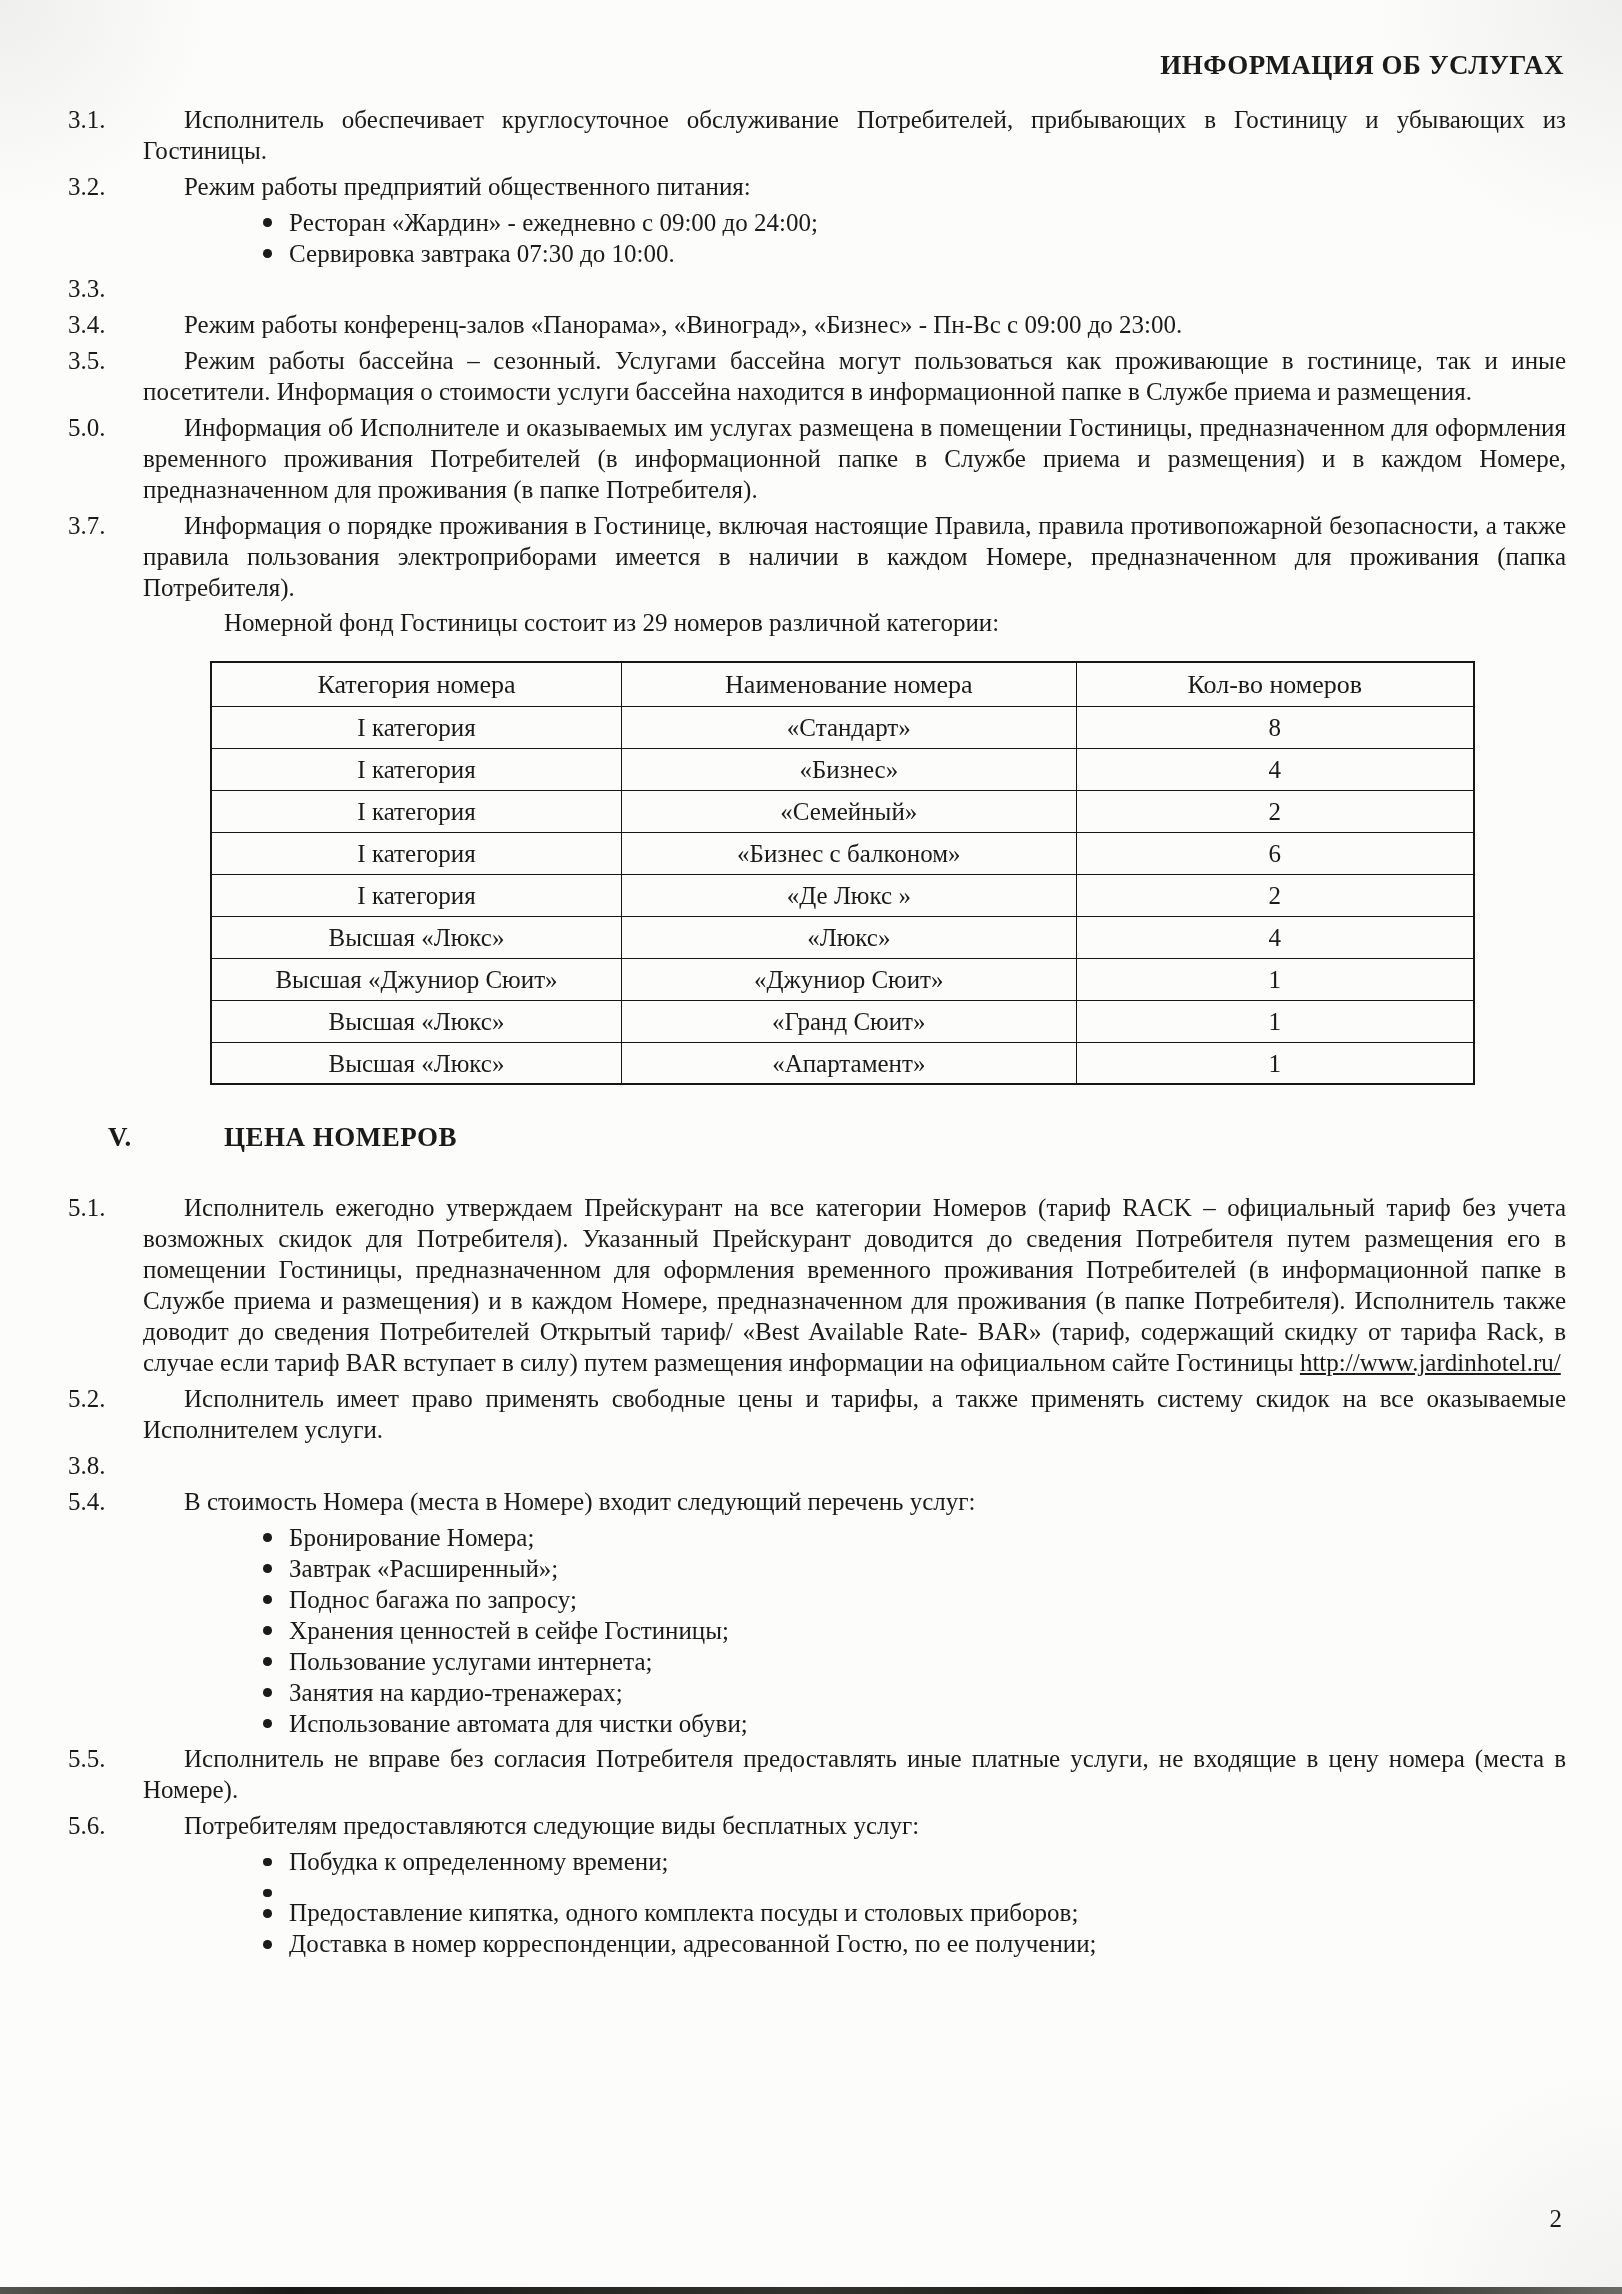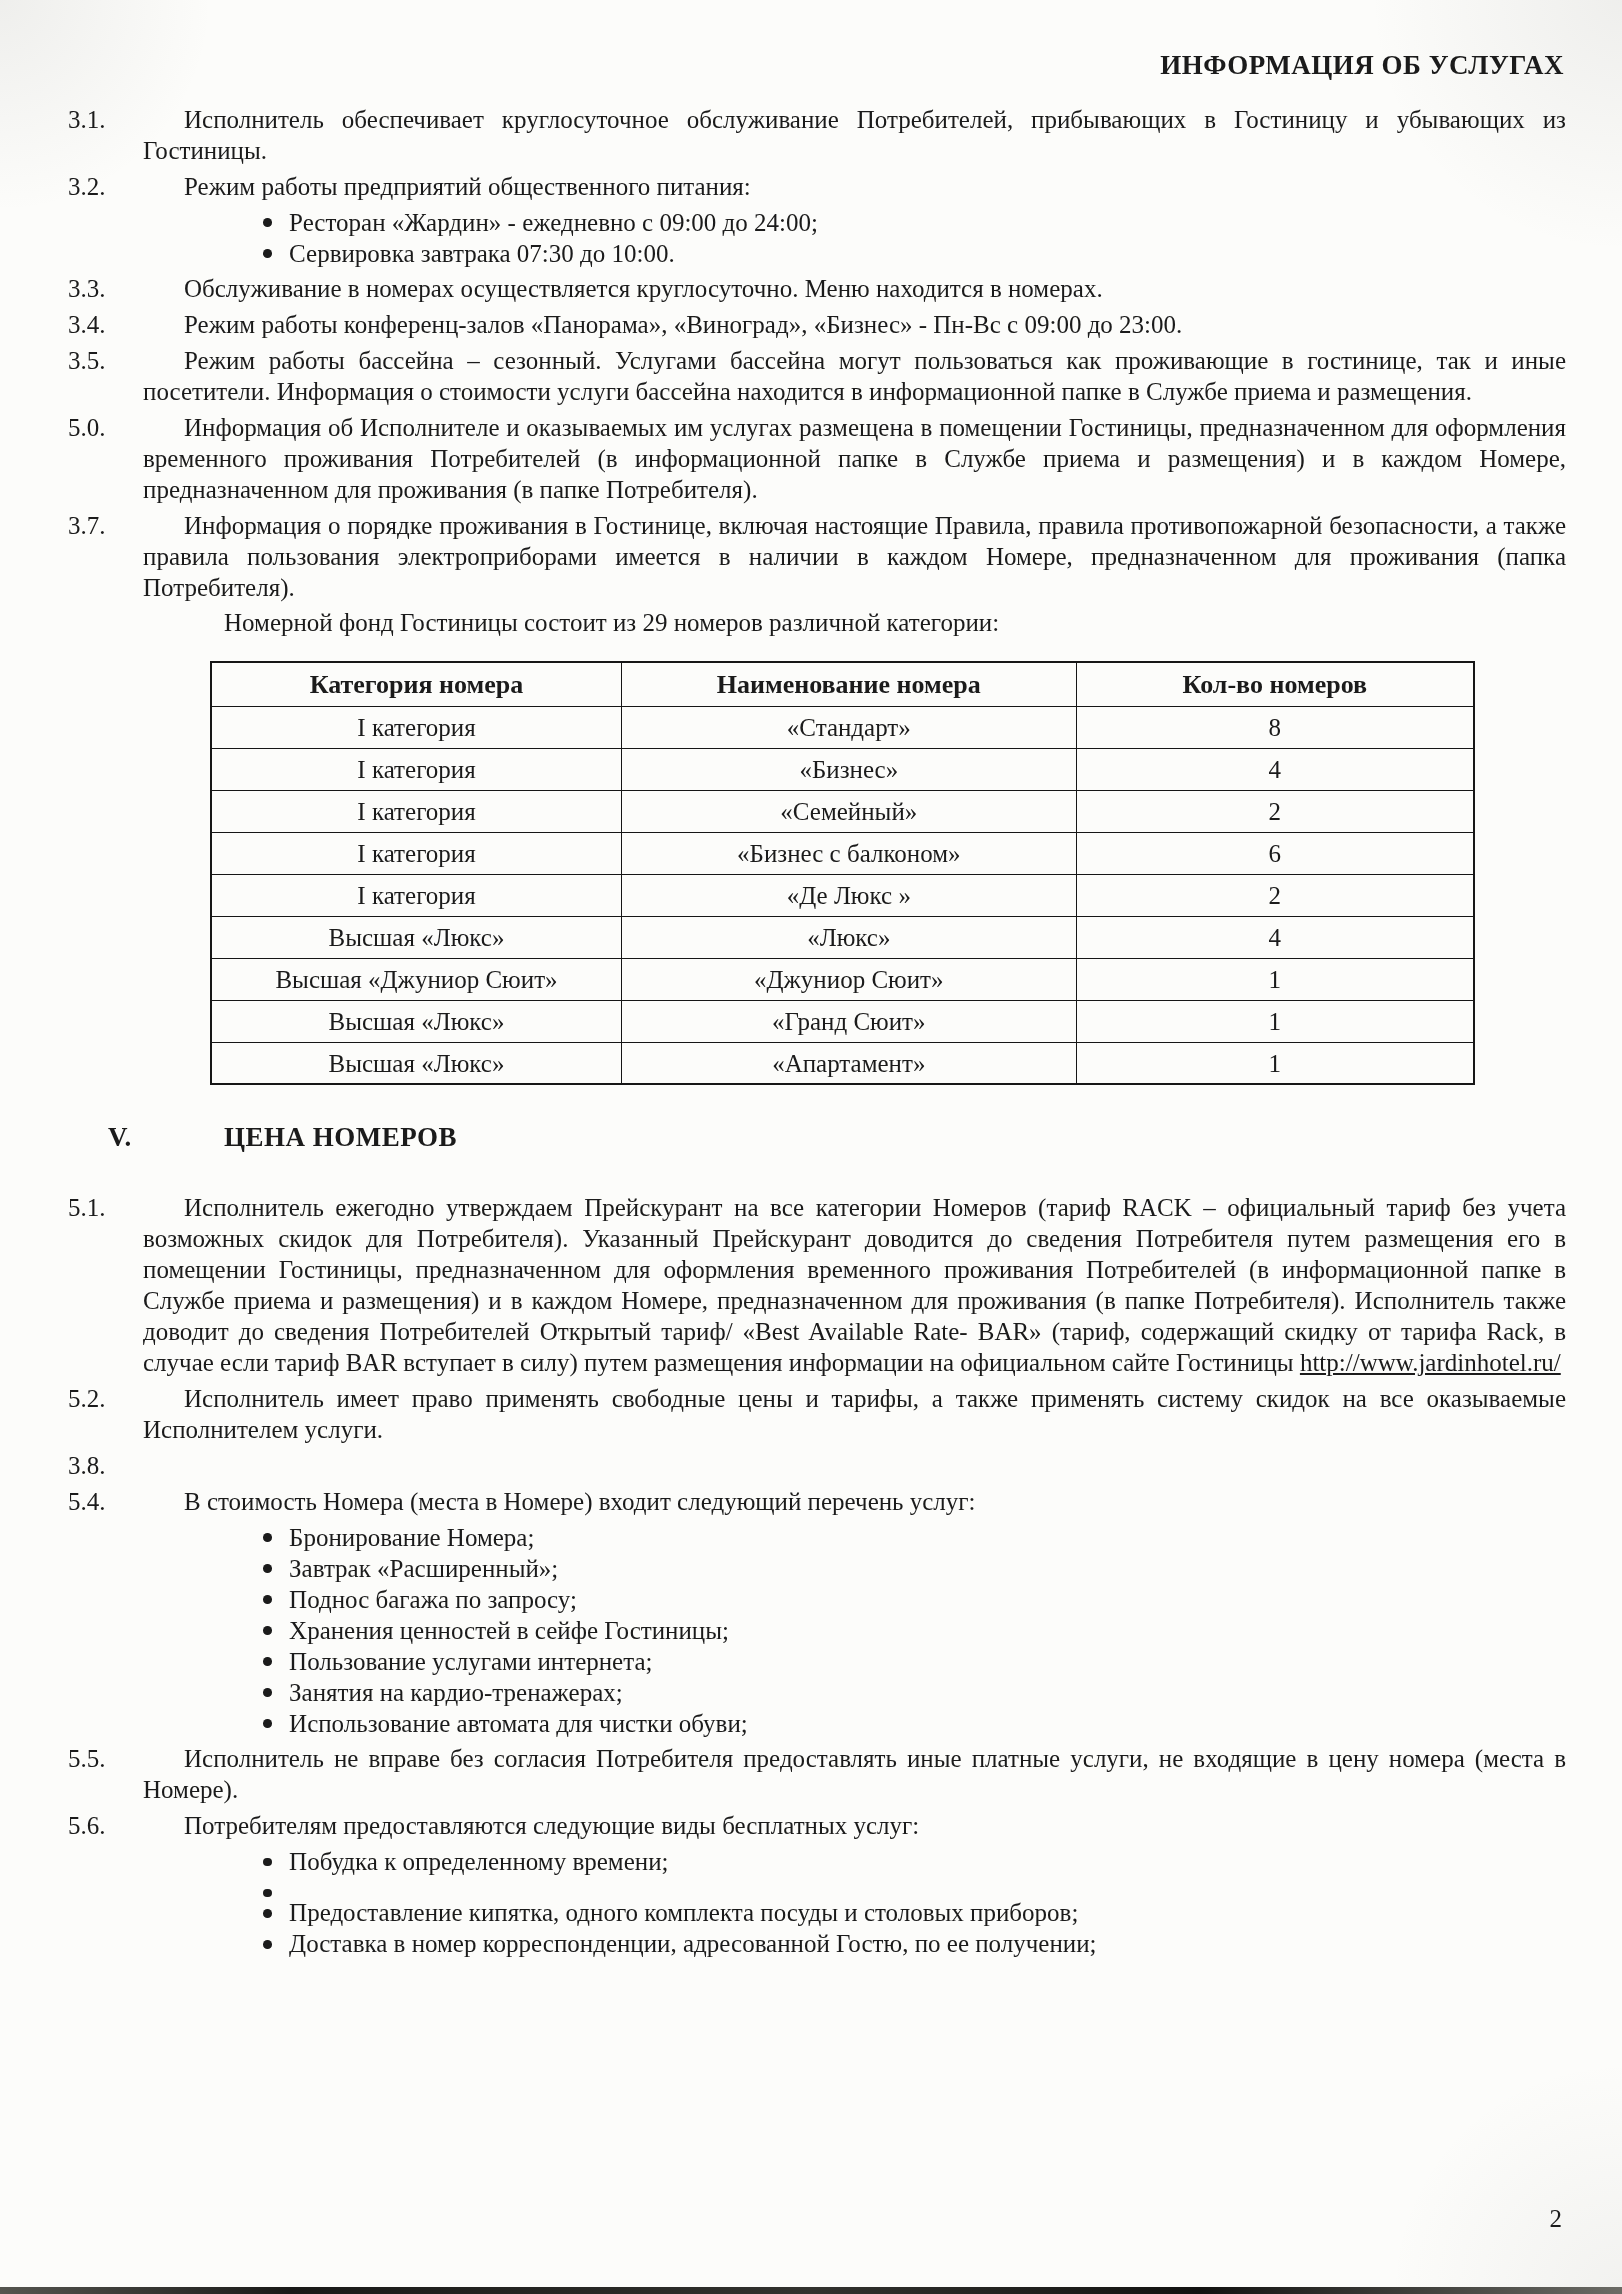--- a/index.html
+++ b/index.html
@@ -78,21 +78,21 @@
     width: 1265px;
     border: 2.9px solid #161616;
   }
   table.rooms th, table.rooms td {
     border: 1.9px solid #161616;
     text-align: center;
     vertical-align: middle;
     height: 42px;
     padding: 1.9px 7.7px;
   }
-  table.rooms th { font-weight: bold; font-size: 26px; height: 44px; }
+  table.rooms th { font-weight: normal; font-size: 26px; height: 44px; }
   .col-cat { width: 32.5%; }
   .col-name { width: 36%; }
   .col-count { width: 31.5%; }
   .doc-link { text-decoration: underline; color: #1b1b1b; }
   .page-number {
     position: absolute;
     right: 60px;
     bottom: 60px;
     font-size: 25px;
   }
@@ -125,21 +125,20 @@
       <span>Ресторан «Жардин» - ежедневно с 09:00 до 24:00;</span>
     </div>
     <div class="bullet-row">
       <span class="bullet-dot"></span>
       <span>Сервировка завтрака 07:30 до 10:00.</span>
     </div>
   </div>
 
   <div class="clause">
     <span class="clause-num">3.3.</span>
-    <p class="clause-text">Обслуживание в номерах осуществляется круглосуточно. Меню находится в номерах.</p>
   </div>
 
   <div class="clause">
     <span class="clause-num">3.4.</span>
     <p class="clause-text">Режим работы конференц-залов «Панорама», «Виноград», «Бизнес» - Пн-Вс с 09:00 до 23:00.</p>
   </div>
 
   <div class="clause">
     <span class="clause-num">3.5.</span>
     <p class="clause-text">Режим работы бассейна – сезонный. Услугами бассейна могут пользоваться как проживающие в гостинице, так и иные посетители. Информация о стоимости услуги бассейна находится в информационной папке в Службе приема и размещения.</p>

